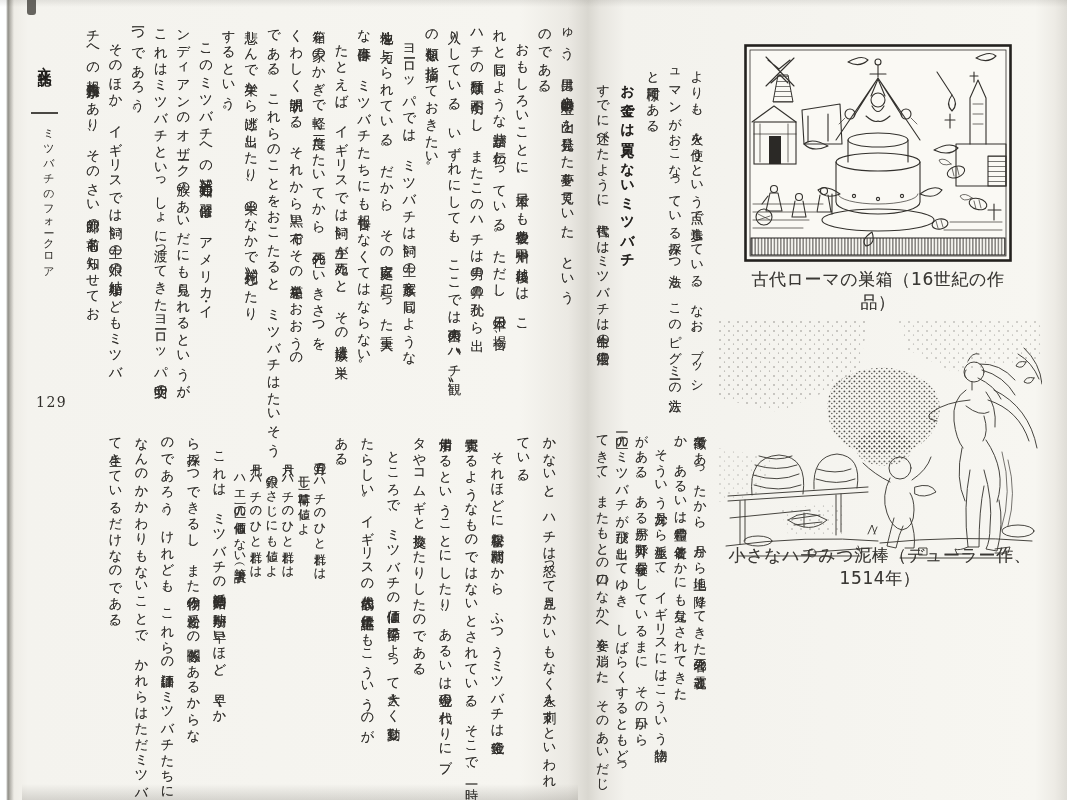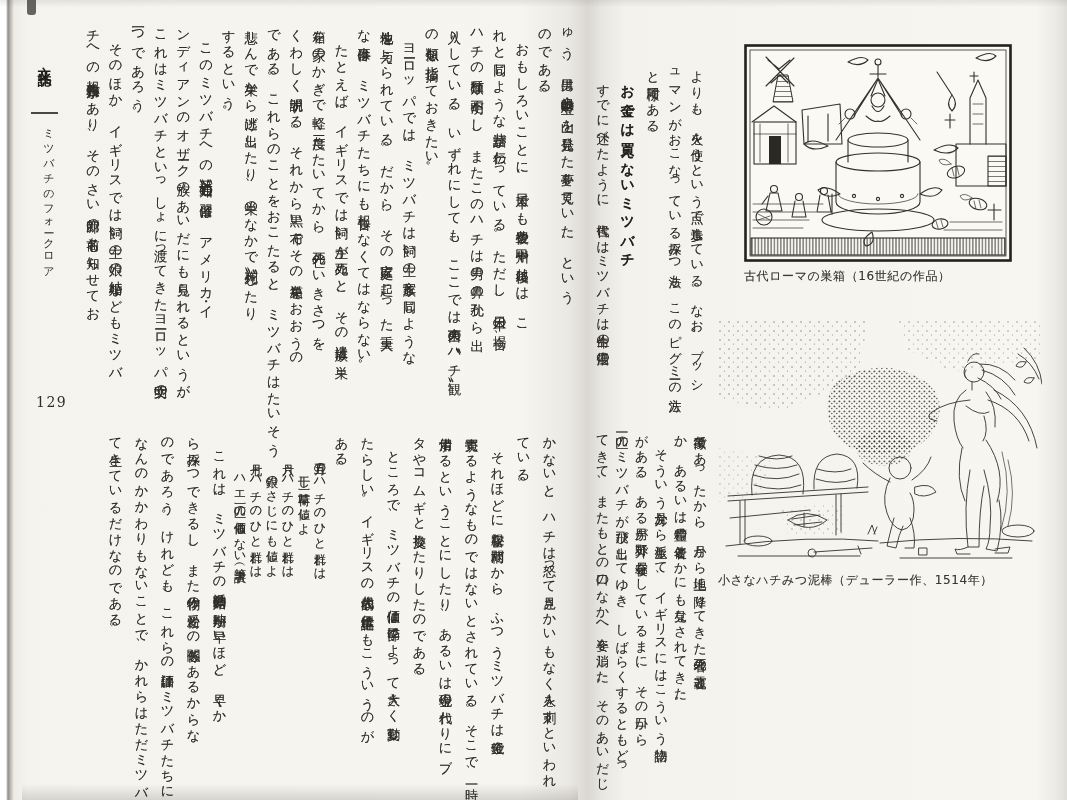--- a/index.html
+++ b/index.html
@@ -27,24 +27,24 @@
     font-size:13.2px;letter-spacing:.9px;line-height:26px;}
   .band-left-lower .poem{font-size:12.2px;letter-spacing:.8px;line-height:16px;}
   .band-right-upper{left:592px;top:62px;height:362px;width:116px;
     font-size:12.9px;letter-spacing:.8px;line-height:22px;}
   .band-right-lower{left:592px;top:426px;height:370px;width:118px;
     font-size:12.9px;letter-spacing:.9px;line-height:19.5px;}
   .heading{font-family:"DejaVu Sans","Liberation Sans",sans-serif;font-weight:bold;
     font-size:13.8px;letter-spacing:2.4px;line-height:28px;padding-inline-start:13px;
     color:#23211e;}
   .caption{position:absolute;font-family:"DejaVu Sans","Liberation Sans",sans-serif;
-    font-size:12px;letter-spacing:.6px;color:#3a3834;
+    font-size:17px;letter-spacing:.6px;color:#3a3834;text-align:center;
     text-shadow:0 0 .4px rgba(40,38,34,.4);}
   .caption1{left:744px;top:268px;width:268px;}
-  .caption2{left:718px;top:572px;width:324px;}
+  .caption2{left:718px;top:544px;width:324px;}
   .figure{position:absolute;}
   .fig1{left:744px;top:44px;}
   .fig2{left:718px;top:320px;}
   .runhead-series{position:absolute;left:36px;top:56px;writing-mode:vertical-rl;
     font-family:"DejaVu Sans","Liberation Sans",sans-serif;font-weight:bold;
     font-size:13.5px;letter-spacing:3px;color:#1f1d1a;}
   .runhead-rule{position:absolute;left:31px;top:112px;width:27px;height:2px;background:#4a4843;}
   .runhead-title{position:absolute;left:40px;top:121px;writing-mode:vertical-rl;
     font-family:"DejaVu Sans","Liberation Sans",sans-serif;
     font-size:11px;letter-spacing:2.6px;color:#2b2925;}

